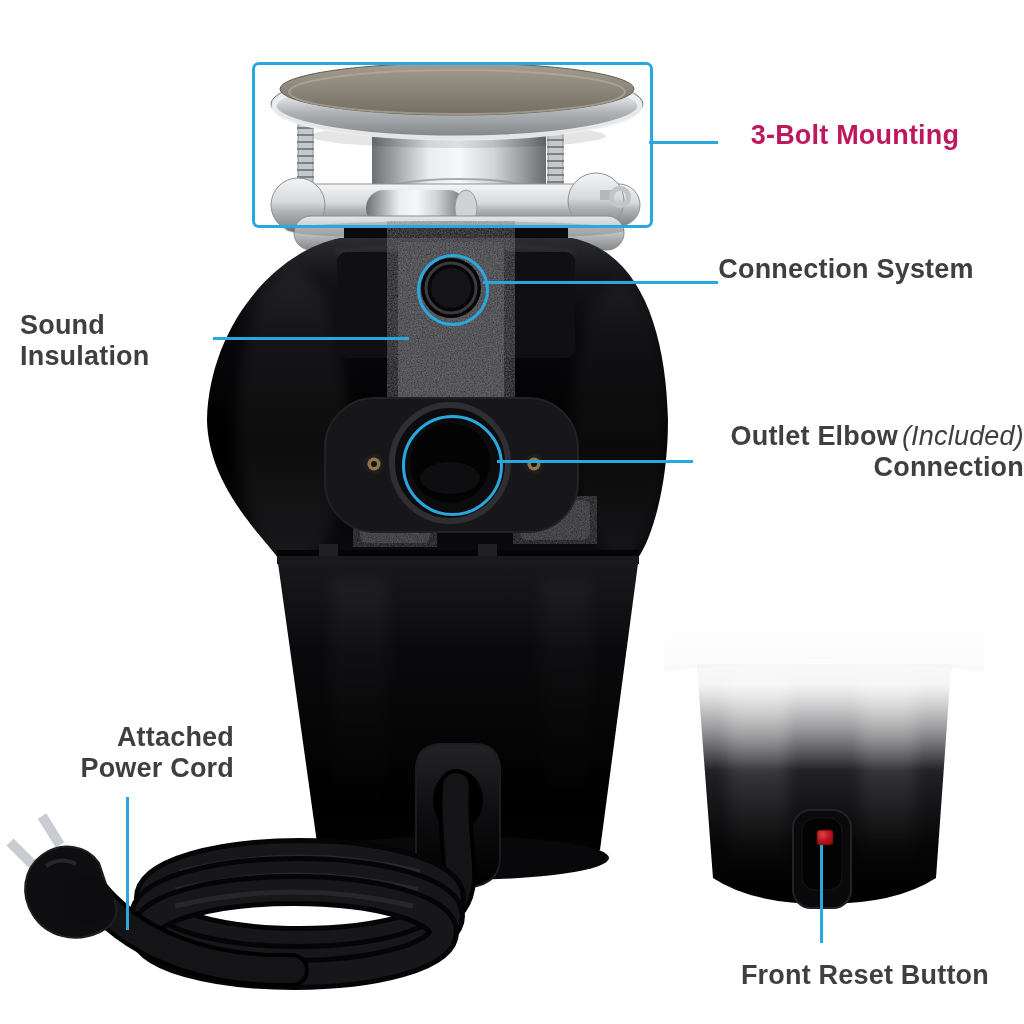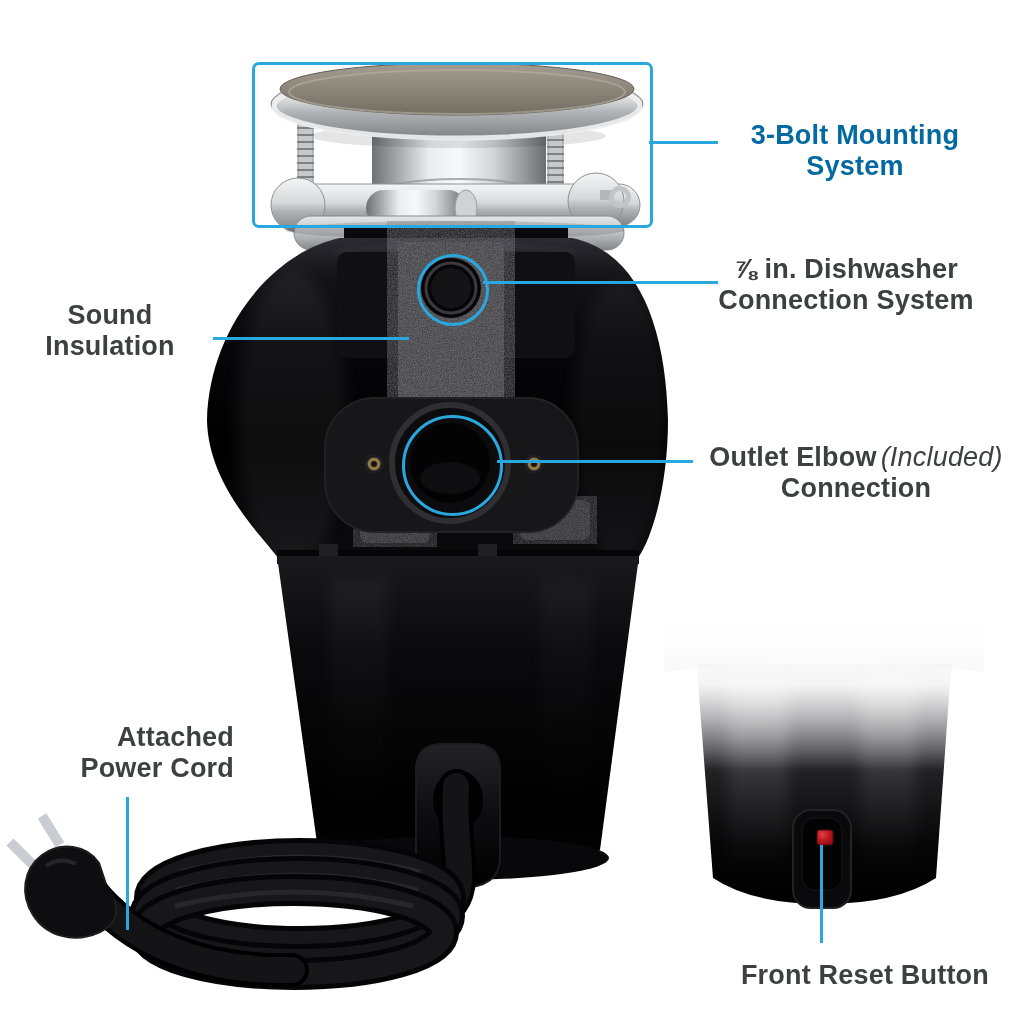--- a/index.html
+++ b/index.html
@@ -2,22 +2,22 @@
 <html><head>
 <meta charset="utf-8">
 <style>
   html,body{margin:0;padding:0;background:#fff;}
   .stage{position:relative;width:1024px;height:1024px;background:#fff;overflow:hidden;
          font-family:"Liberation Sans",sans-serif;}
   .art{position:absolute;left:0;top:0;}
   .callout{position:absolute;font-weight:700;font-size:27px;line-height:31px;letter-spacing:.2px;}
   .c-mounting{left:715px;top:120px;width:280px;text-align:center;}
   .c-dishwasher{left:712px;top:254px;width:268px;text-align:center;}
-  .c-sound{left:20px;top:300px;width:180px;text-align:center;}
-  .c-outlet{left:688px;top:421px;width:336px;text-align:center;margin-top:21px;}
+  .c-sound{left:20px;top:310px;width:180px;text-align:left;}
+  .c-outlet{left:688px;top:421px;width:336px;text-align:right;}
   .c-power{left:30px;top:722px;width:204px;text-align:center;}
   .c-reset{left:655px;top:960px;width:334px;text-align:right;}
   .inc{font-style:italic;font-weight:400;margin-left:4px;}
   .hline,.vline,.ring,.obox{position:absolute;}
   .hline{height:3px;}
   .vline{width:3px;}
   .ring{border:3px solid #29A8DF;border-radius:50%;background:transparent;}
   .obox{border:3px solid #29A8DF;border-radius:7px;background:transparent;}
   .r-dishwasher{left:417px;top:254px;width:66px;height:66px;}
   .r-outlet{left:402px;top:415px;width:95px;height:95px;}
@@ -257,27 +257,25 @@
   <div class="obox b-mounting" style="border-color: rgb(41, 168, 223);"></div>
   <div class="hline l-mounting" style="background: rgb(41, 168, 223);"></div>
   <div class="ring r-dishwasher" style="border-color: rgb(41, 168, 223);"></div>
   <div class="hline l-dishwasher" style="background: rgb(41, 168, 223);"></div>
   <div class="hline l-sound" style="background: rgb(41, 168, 223);"></div>
   <div class="ring r-outlet" style="border-color: rgb(41, 168, 223);"></div>
   <div class="hline l-outlet" style="background: rgb(41, 168, 223);"></div>
   <div class="vline l-power" style="background: rgb(41, 168, 223);"></div>
   <div class="vline l-reset" style="background: rgb(41, 168, 223);"></div>
 
-  <div class="callout c-mounting" style="color: #0369a1;">
+  <div class="callout c-mounting" style="color: #be185d;">
     <div>3-Bolt Mounting</div>
-    <div>System</div>
   </div>
 
   <div class="callout c-dishwasher" style="color: rgb(62, 63, 65);">
-    <div>⅞ in. Dishwasher</div>
     <div>Connection System</div>
   </div>
 
   <div class="callout c-sound" style="color: rgb(62, 63, 65);">
     <div>Sound</div>
     <div>Insulation</div>
   </div>
 
   <div class="callout c-outlet" style="color: rgb(62, 63, 65);">
     <div>

